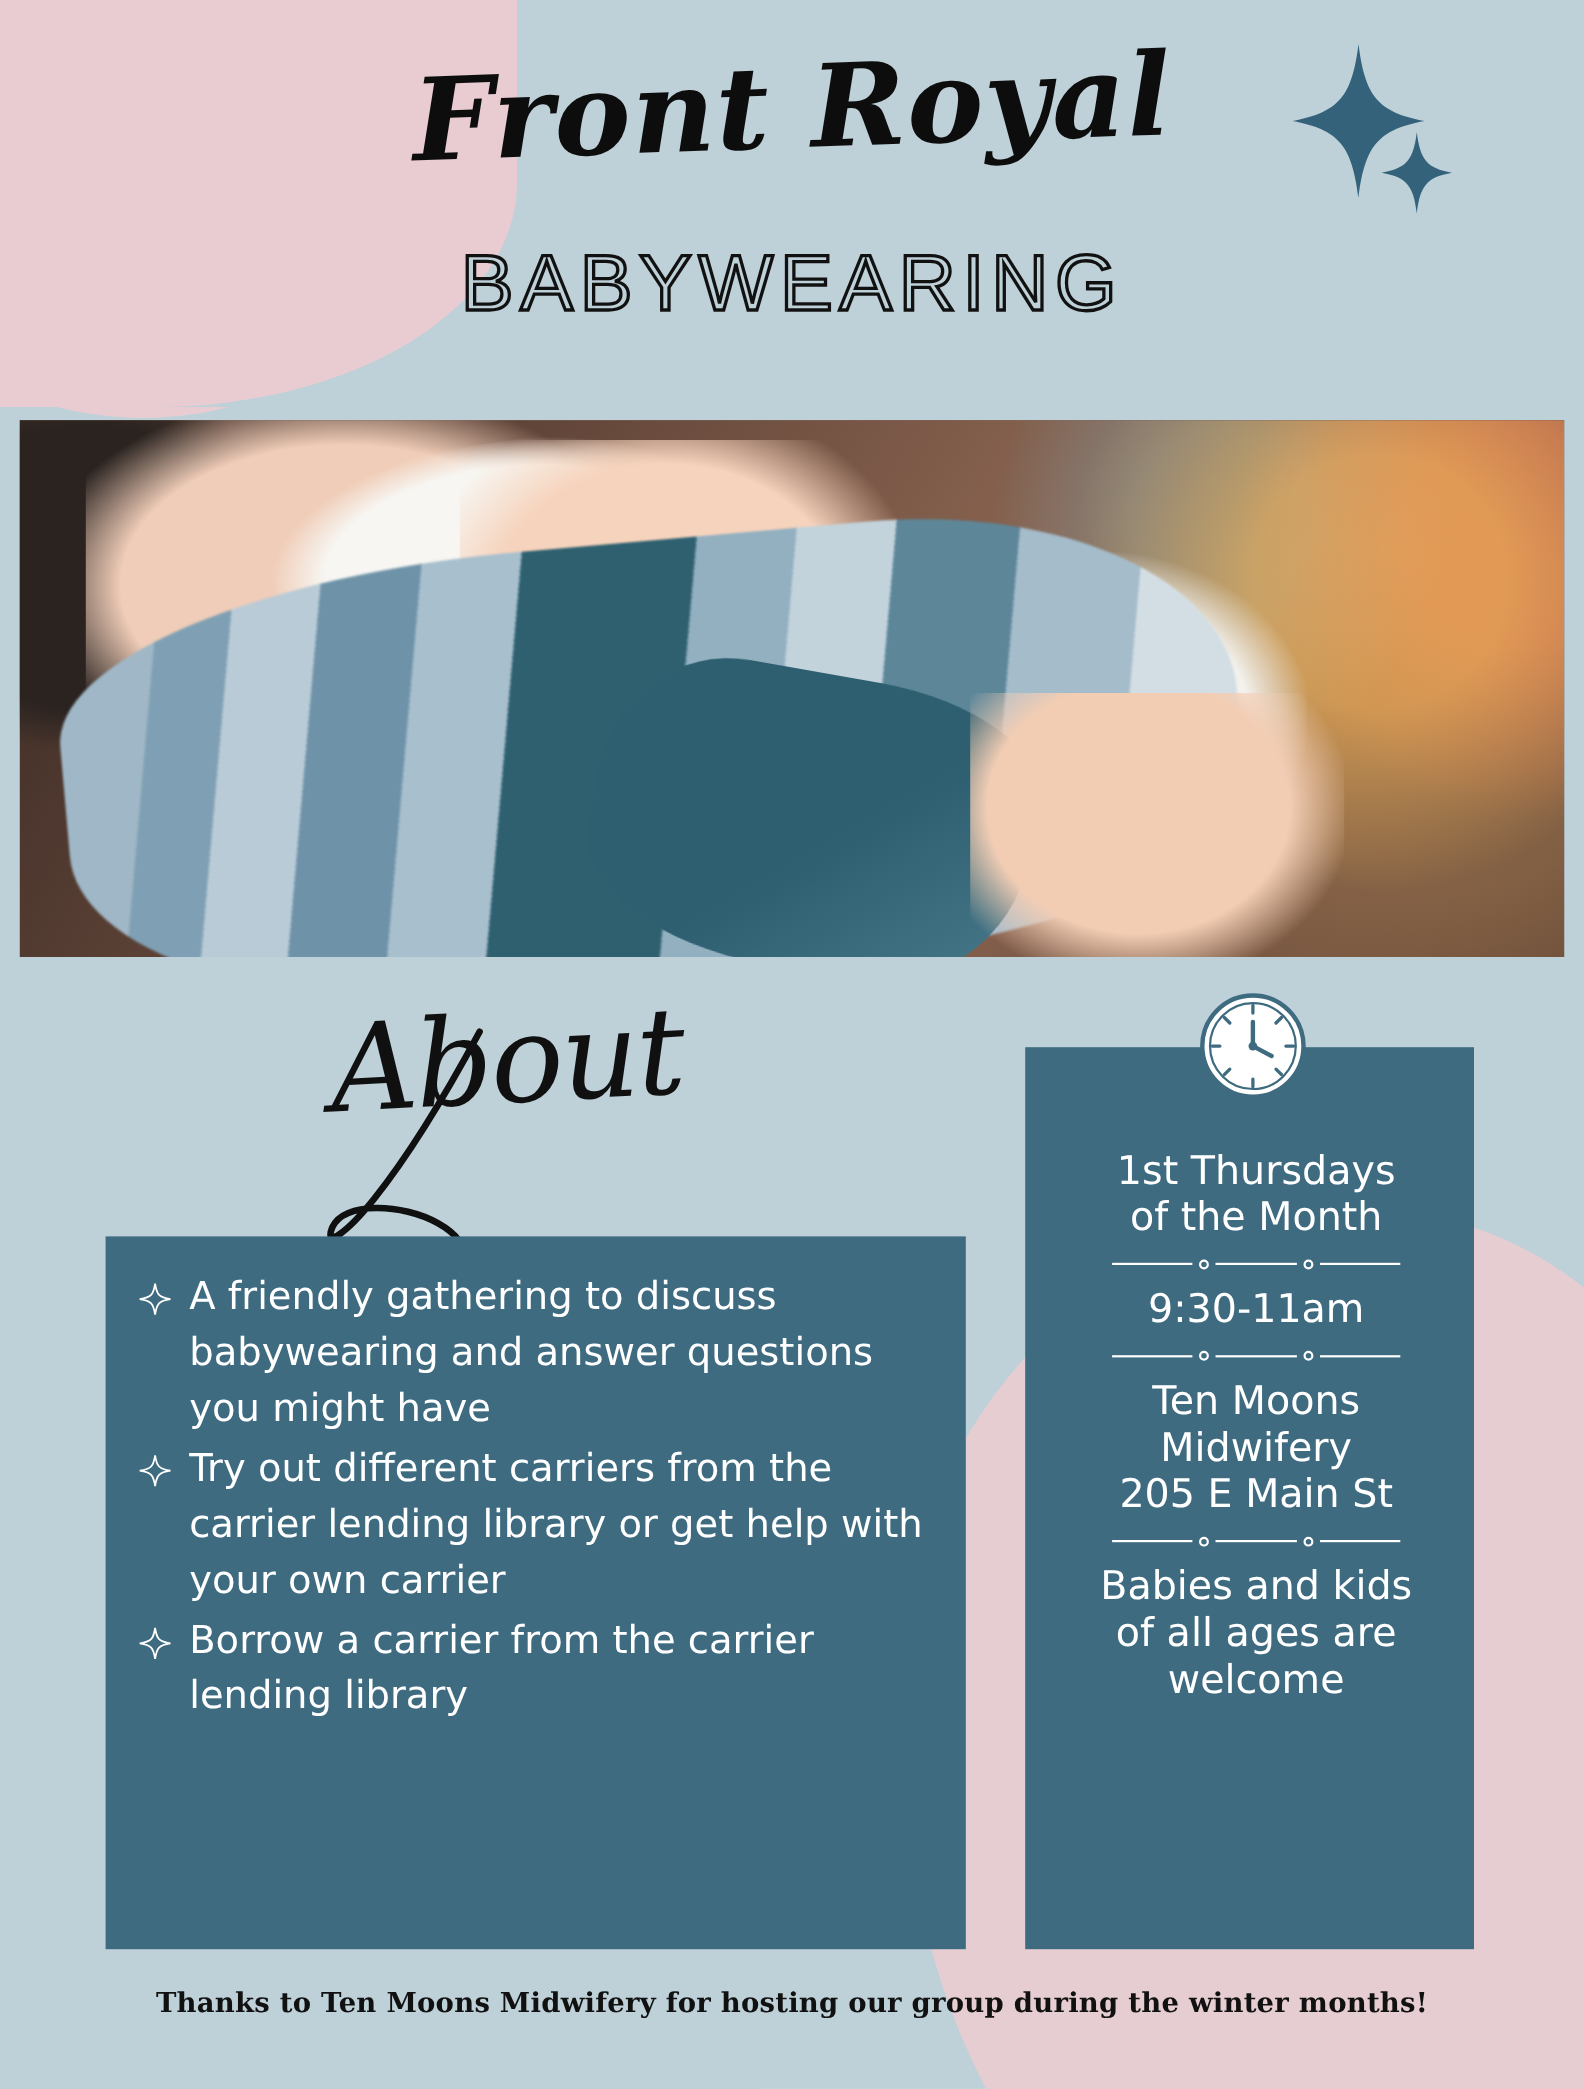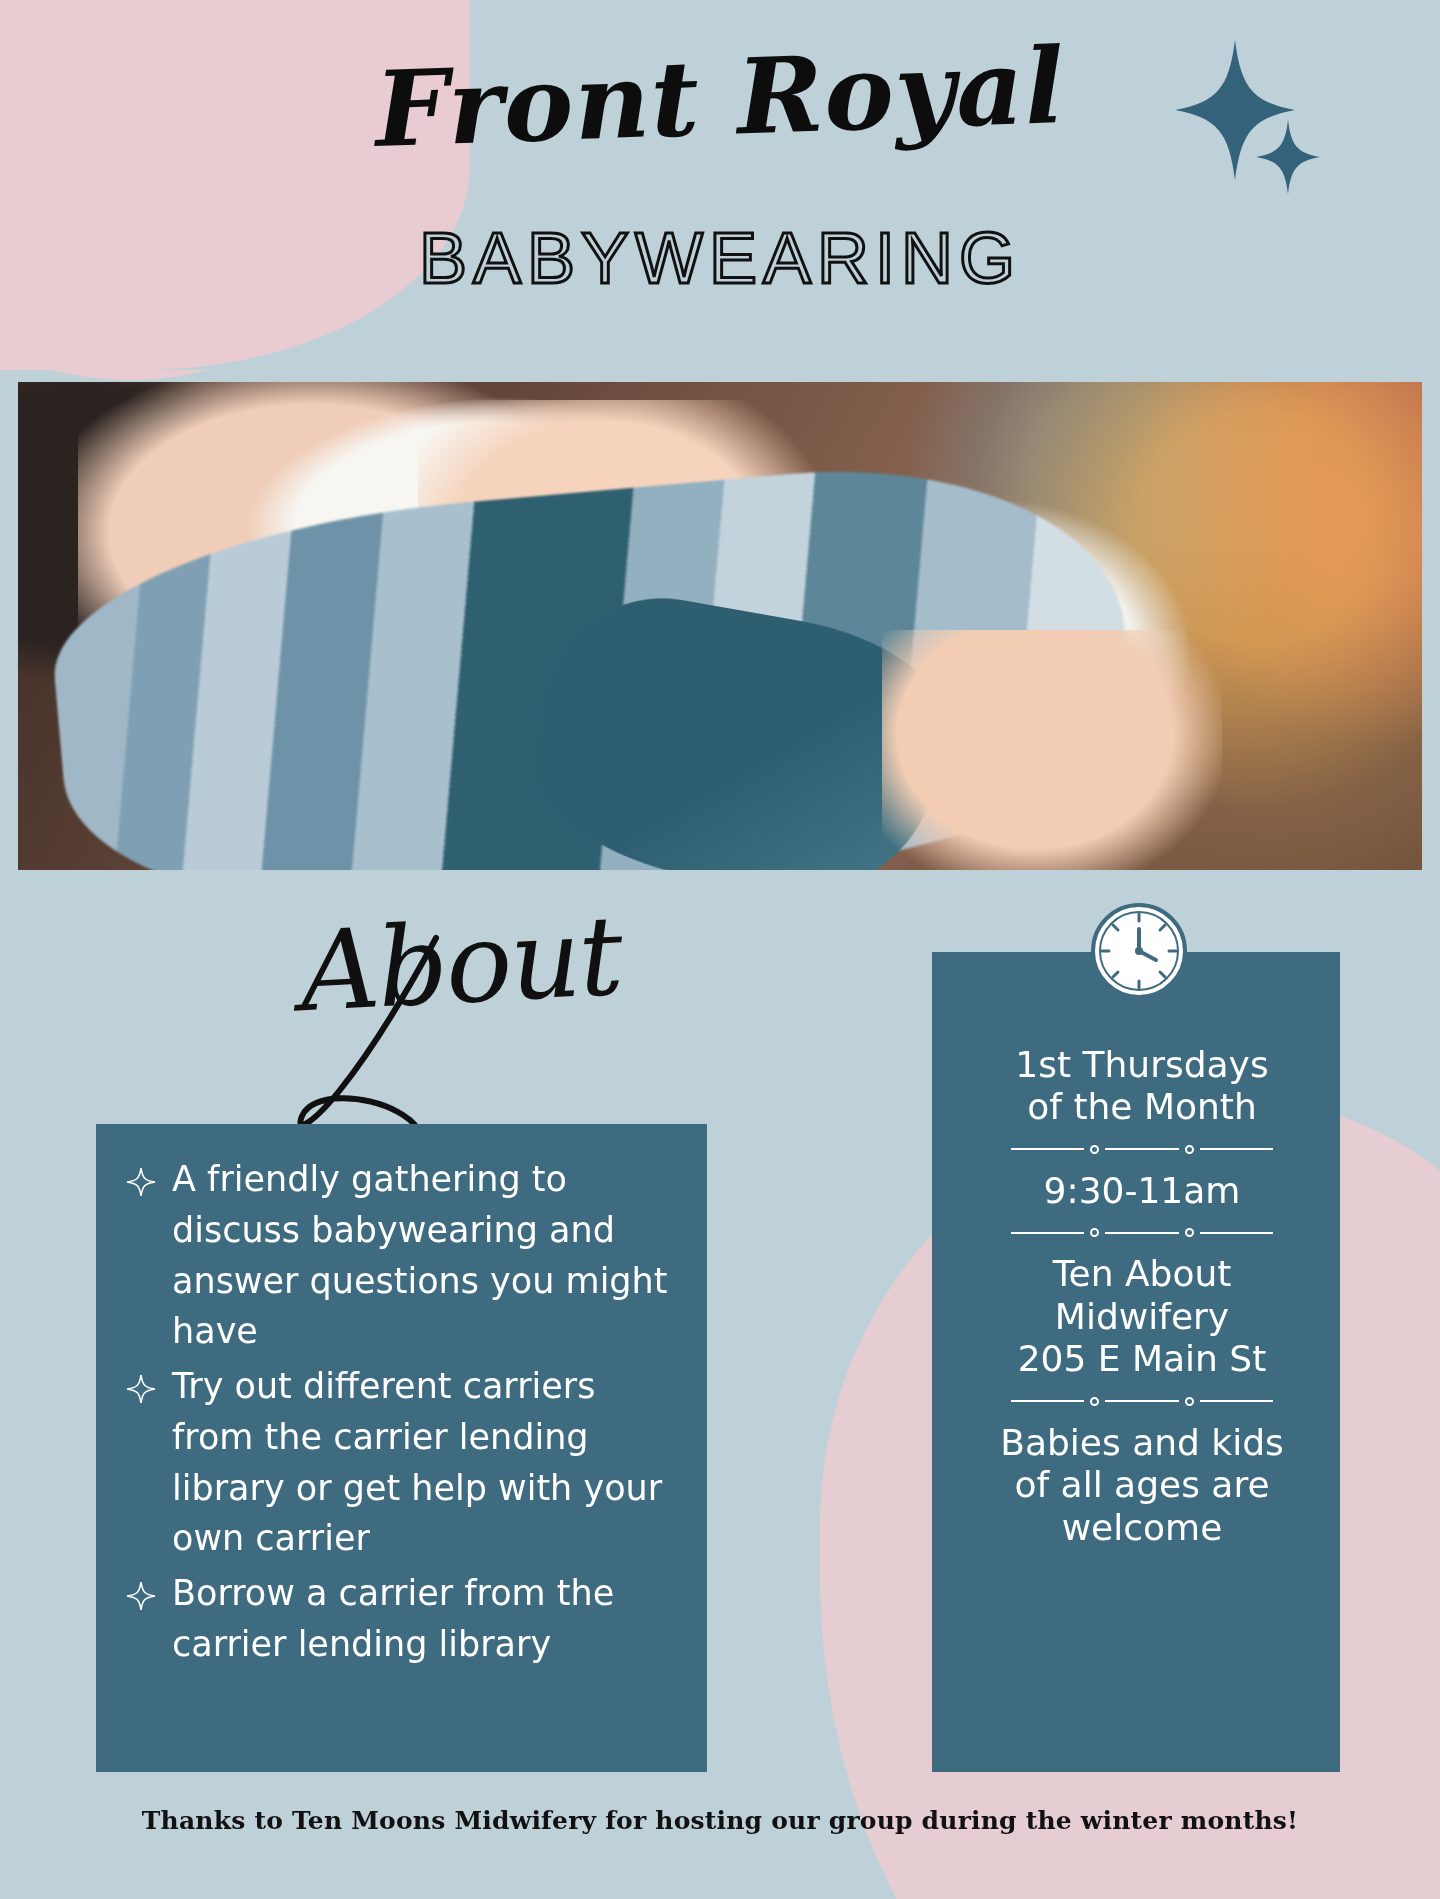--- a/index.html
+++ b/index.html
@@ -254,21 +254,21 @@
     position: absolute;
     left: 288px;
     top: 930px;
     z-index: 5;
   }
 
   .about-box {
     position: absolute;
     left: 96px;
     top: 1124px;
-    width: 611px;
+    width: 782px;
     height: 648px;
     background: #3e6b80;
     z-index: 6;
     padding: 30px 26px 0 26px;
     box-sizing: border-box;
   }
   .about-list {
     list-style: none;
     margin: 0;
     padding: 0;
@@ -451,21 +451,21 @@
 
     <div class="divider">
       <span class="dash"></span>
       <span class="dot"></span>
       <span class="dash"></span>
       <span class="dot"></span>
       <span class="dash"></span>
     </div>
 
     <div class="grp">
-      <div class="line">Ten About</div>
+      <div class="line">Ten Moons</div>
       <div class="line">Midwifery</div>
       <div class="line">205 E Main St</div>
     </div>
 
     <div class="divider">
       <span class="dash"></span>
       <span class="dot"></span>
       <span class="dash"></span>
       <span class="dot"></span>
       <span class="dash"></span>

